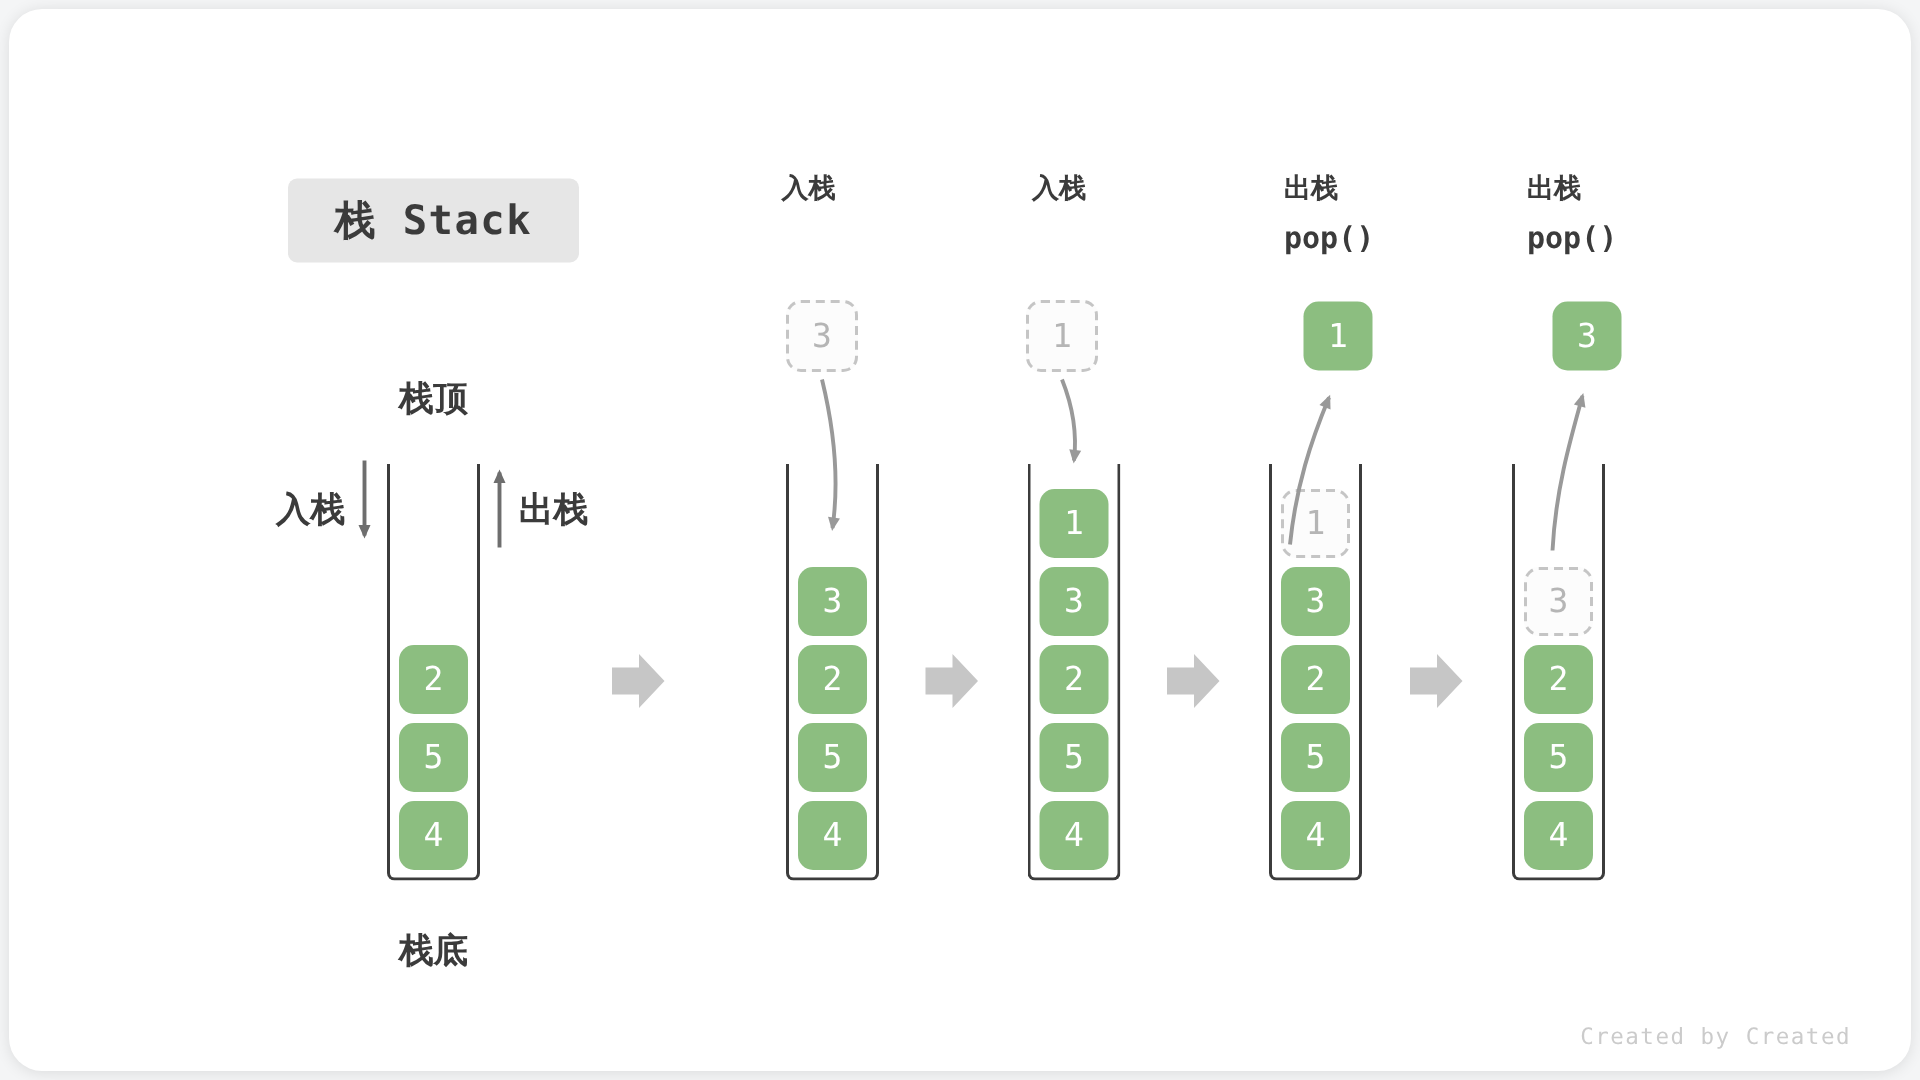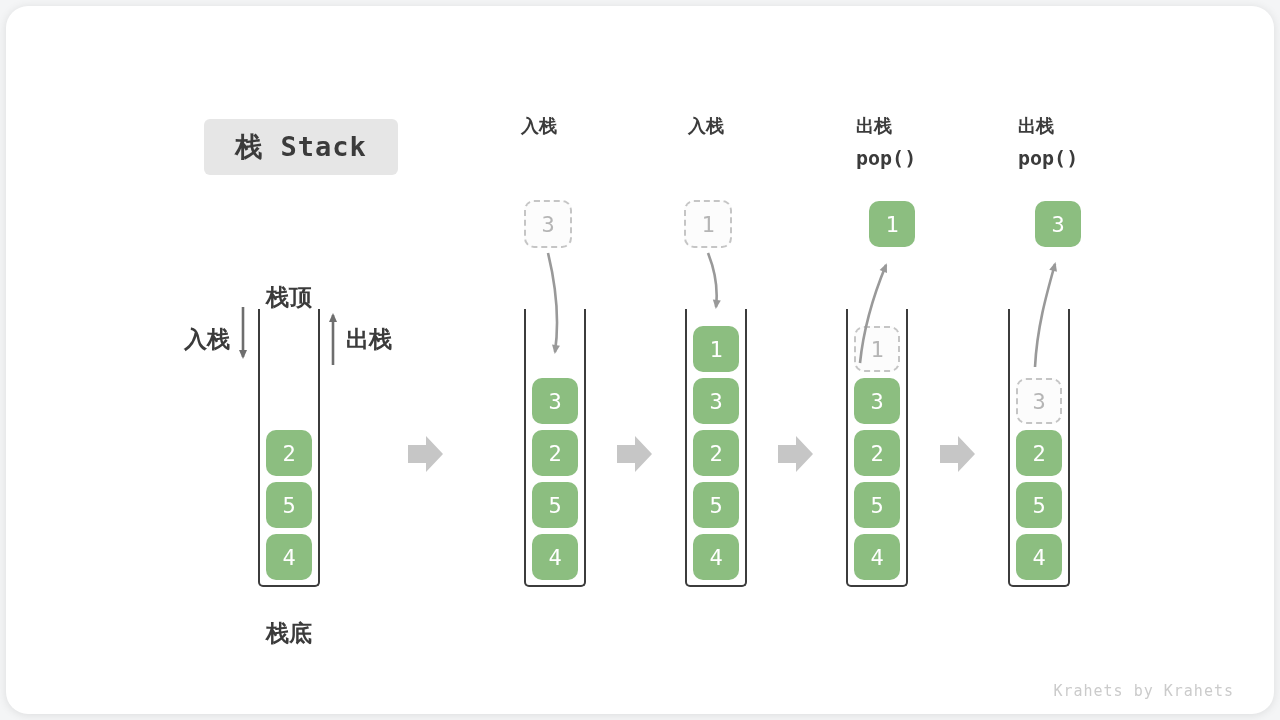--- a/index.html
+++ b/index.html
@@ -22,21 +22,21 @@
     position:absolute;left:6px;top:6px;width:1268px;height:708px;
     background:#ffffff;border-radius:22px;
     box-shadow:0 1px 10px rgba(0,0,0,.10);
   }
   .abs{position:absolute;}
   .title-box{
     left:186px;top:113px;width:194px;height:56px;
     background:var(--title-box-bg);border-radius:6px;
     display:flex;align-items:center;justify-content:center;
     font-family:"DejaVu Sans Mono","Liberation Mono",monospace;
-    font-size:27px;font-weight:bold;color:var(--text-dark);letter-spacing:1px;margin-left:12px;
+    font-size:27px;font-weight:bold;color:var(--text-dark);letter-spacing:1px;
   }
   .op{top:105px;width:150px;color:var(--text-dark);}
   .op-cn{font-size:18px;font-weight:bold;line-height:30px;}
   .op-code{font-family:"DejaVu Sans Mono","Liberation Mono",monospace;font-size:20px;font-weight:bold;line-height:34px;}
   .op-code .arg{color:var(--code-green);}
   .side-label{font-size:23px;font-weight:bold;color:var(--text-dark);}
   .stack-container{
     top:303px;width:62px;height:278px;
     border-left:2px solid var(--wall);
     border-right:2px solid var(--wall);
@@ -85,21 +85,21 @@
   </div>
   <div class="abs op" style="left:850px;">
     <div class="op-cn">出栈</div>
     <div class="op-code"><span>pop()</span><span class="arg"></span><span></span></div>
   </div>
   <div class="abs op" style="left:1012px;">
     <div class="op-cn">出栈</div>
     <div class="op-code"><span>pop()</span><span class="arg"></span><span></span></div>
   </div>
 
-  <div class="abs side-label" style="left:233px;top:244px;width:100px;text-align:center;margin-top:32px;">栈顶</div>
+  <div class="abs side-label" style="left:233px;top:244px;width:100px;text-align:center;">栈顶</div>
   <div class="abs side-label" style="left:233px;top:612px;width:100px;text-align:center;font-family:Liberation Mono, monospace;">栈底</div>
   <div class="abs side-label" style="left:160px;top:318px;width:64px;text-align:right;">入栈</div>
   <div class="abs side-label" style="left:340px;top:318px;width:64px;">出栈</div>
 
   <div class="abs stack-container" style="left:252px;"></div>
   <div class="abs stack-container" style="left:518px;"></div>
   <div class="abs stack-container" style="left:679px;"></div>
   <div class="abs stack-container" style="left:840px;"></div>
   <div class="abs stack-container" style="left:1002px;"></div>
 
@@ -151,14 +151,14 @@
     <path d="M702,247 C710,267 712,284 710,301" stroke="#999999" stroke-width="2.6" fill="none" marker-end="url(#ah-gray)"></path>
     <path d="M854,357 C858,318 868,288 880,259" stroke="#999999" stroke-width="2.6" fill="none" marker-end="url(#ah-gray)"></path>
     <path d="M1029,361 C1031,322 1040,290 1049,258" stroke="#999999" stroke-width="2.6" fill="none" marker-end="url(#ah-gray)"></path>
 
     <polygon points="402,439 420,439 420,430 437,448 420,466 420,457 402,457" fill="#C6C6C6"></polygon>
     <polygon points="611,439 629,439 629,430 646,448 629,466 629,457 611,457" fill="#C6C6C6"></polygon>
     <polygon points="772,439 790,439 790,430 807,448 790,466 790,457 772,457" fill="#C6C6C6"></polygon>
     <polygon points="934,439 952,439 952,430 969,448 952,466 952,457 934,457" fill="#C6C6C6"></polygon>
   </svg>
 
-  <div class="abs footer">Krahets by Krahets</div>
+  <div class="abs footer">Created by Created</div>
 </div>
 
 </body></html>

